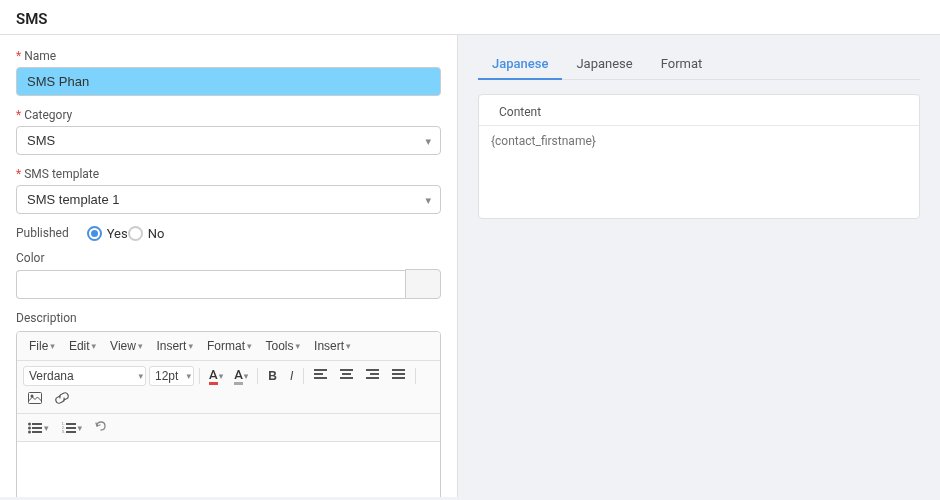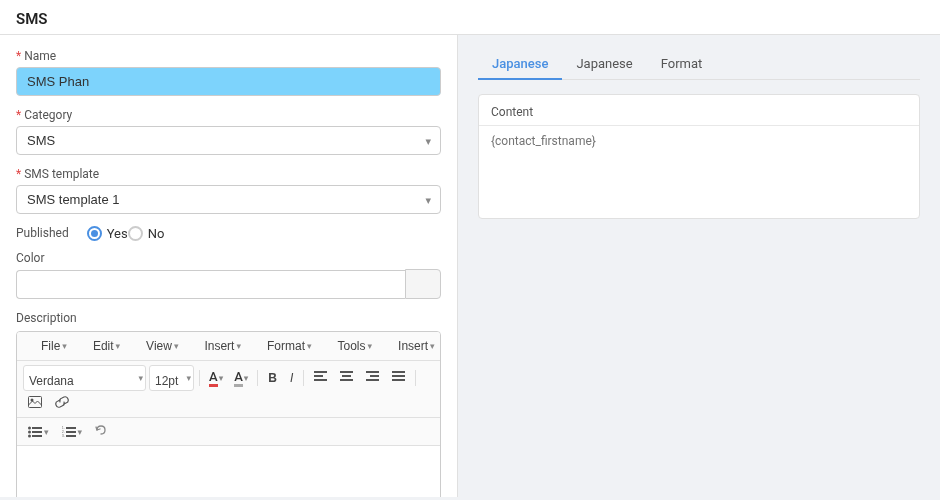--- a/index.html
+++ b/index.html
@@ -172,41 +172,40 @@
       color: #444;
       padding: 3px 6px;
       border-radius: 3px;
       cursor: pointer;
       display: flex;
       align-items: center;
       gap: 2px;
       white-space: nowrap;
       border: none;
       background: none;
-      margin-left: 12px;
     }
     .toolbar-btn .chevron {
       font-size: 9px;
       color: #888;
     }
     .editor-toolbar-bottom {
       display: flex;
       align-items: center;
       gap: 3px;
       padding: 4px 6px;
       border-bottom: 1px solid #e0e0e0;
       background: #fafafa;
       flex-wrap: wrap;
     }
     .font-select {
       font-size: 12px;
       color: #444;
       border: 1px solid #ddd;
       border-radius: 3px;
-      padding: 8px 14px 2px 5px;
+      padding: 2px 14px 2px 5px;
       background: #fff;
       appearance: none;
       position: relative;
     }
     .font-wrapper {
       position: relative;
       display: inline-block;
     }
     .font-arrow {
       position: absolute;
@@ -293,21 +292,21 @@
     }
     .content-section {
       background: #fff;
       border: 1px solid #e0e0e0;
       border-radius: 4px;
       overflow: hidden;
     }
     .content-label {
       font-size: 12px;
       color: #555;
-      padding: 10px 12px 6px;
+      padding: 10px 20px 6px;
     }
     .content-textarea {
       width: 100%;
       border: none;
       border-top: 1px solid #e8e8e8;
       padding: 8px 12px;
       font-size: 12px;
       color: #737373;
       resize: none;
       outline: none;

